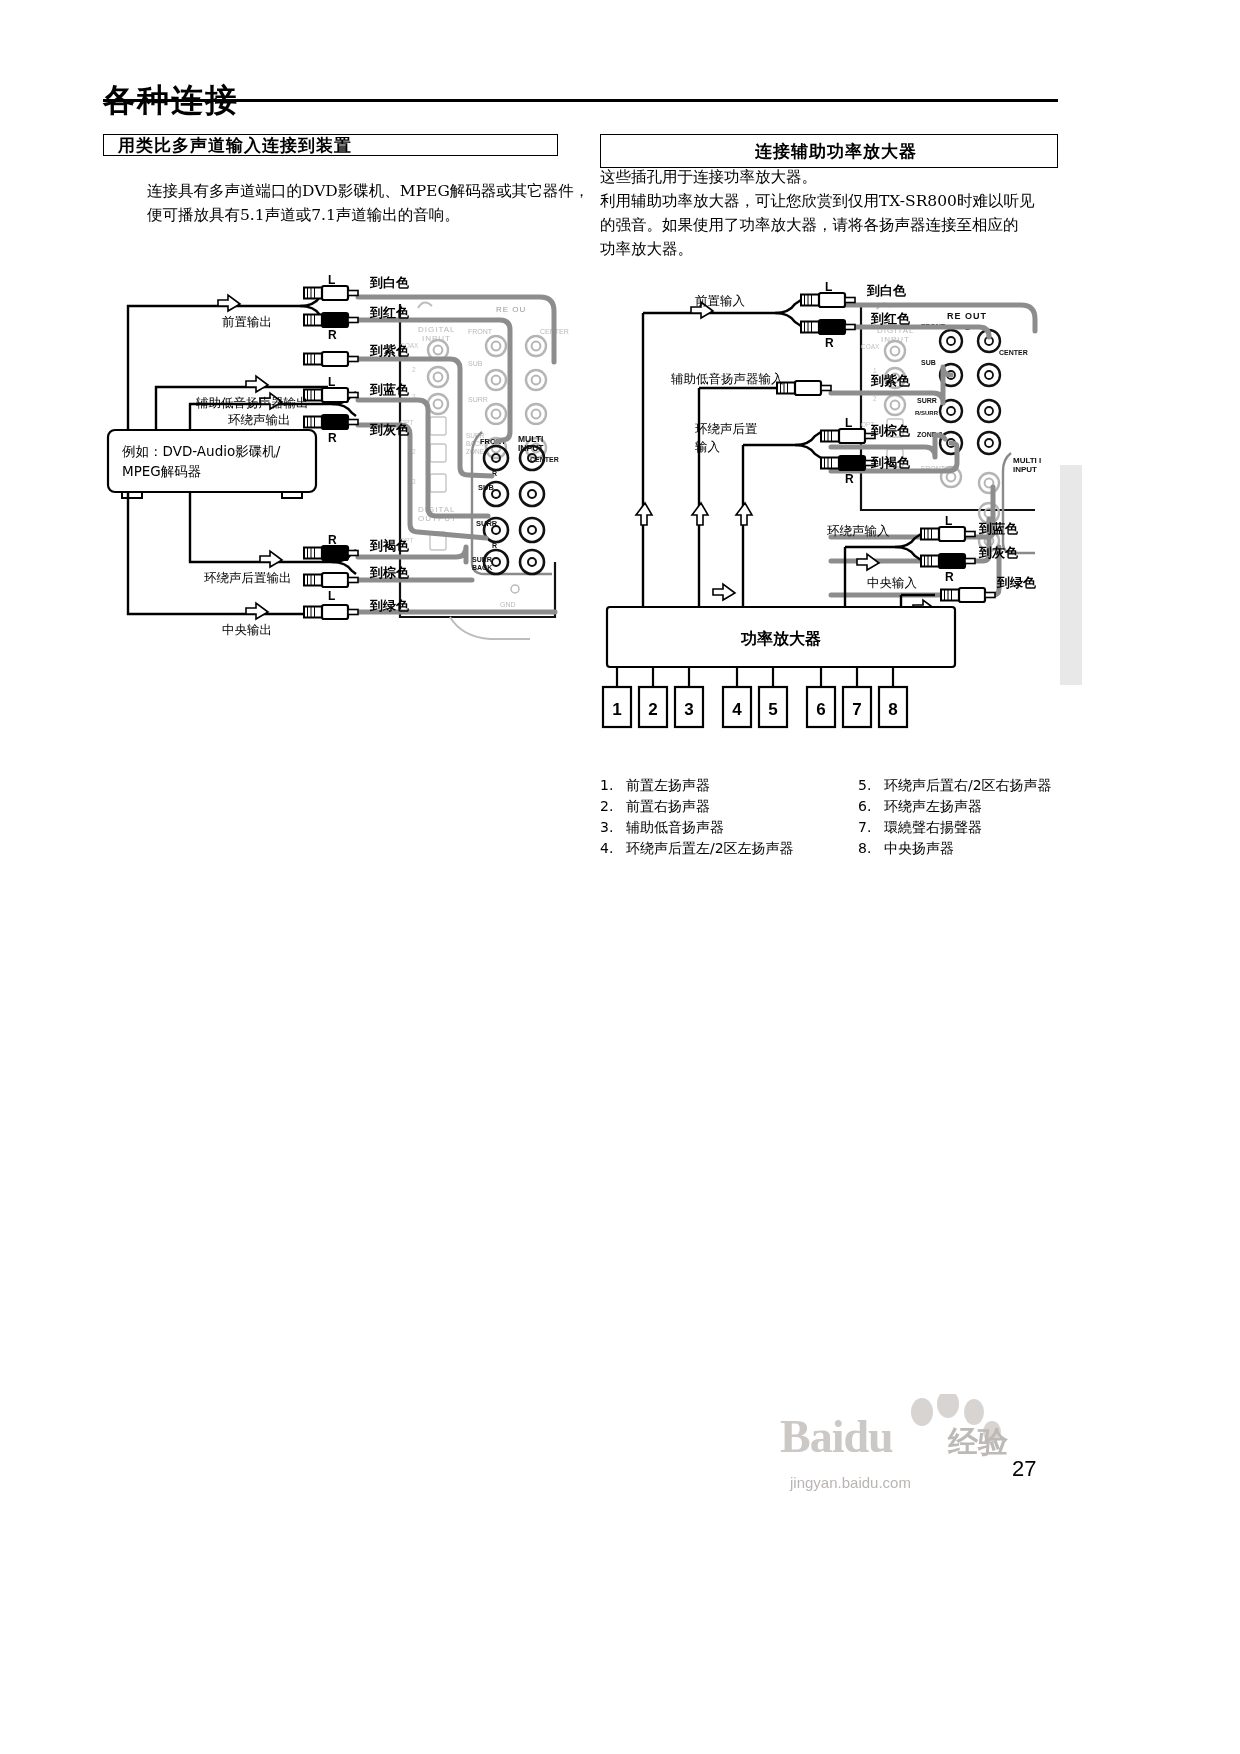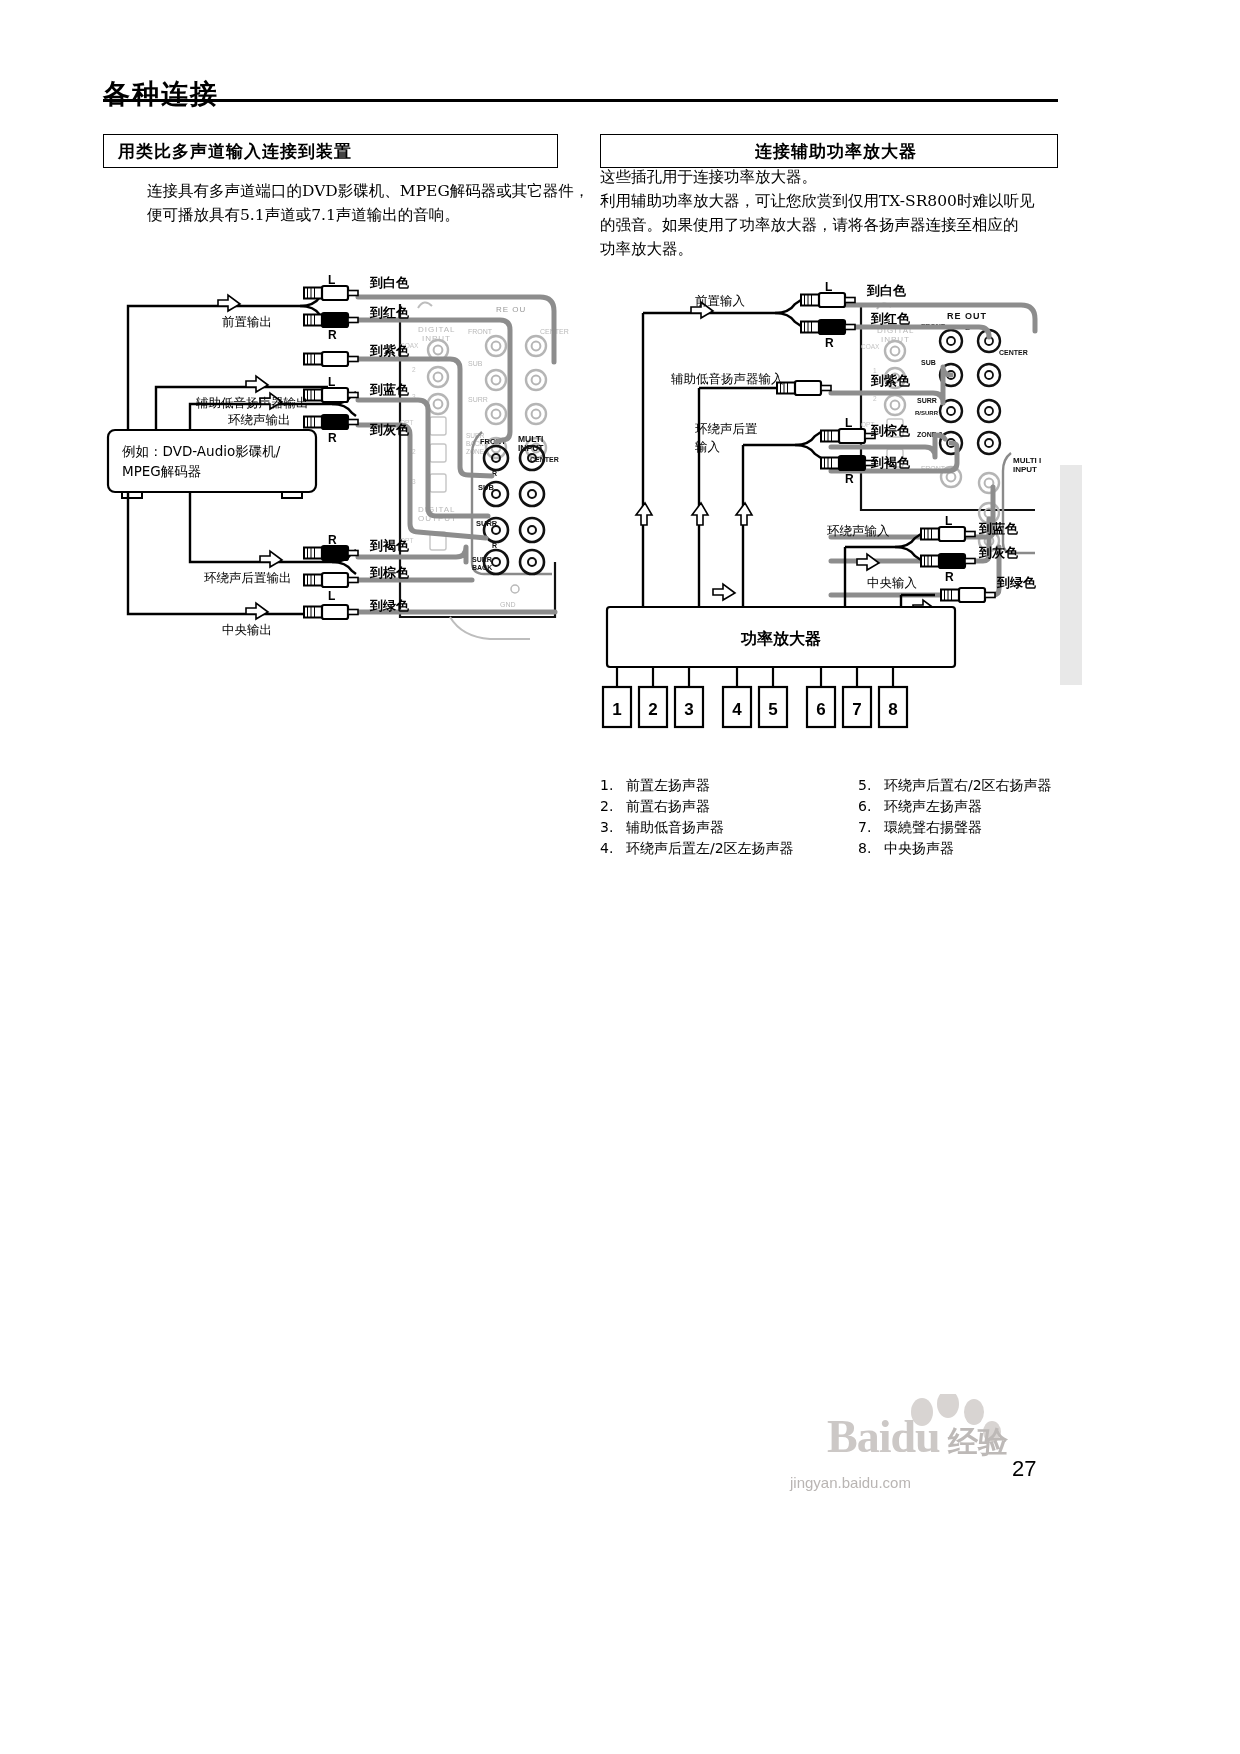--- a/index.html
+++ b/index.html
@@ -9,38 +9,38 @@
     font-family:"Liberation Sans", sans-serif;
     color:#000;
     position:relative;
     overflow:hidden;
   }
   .page { position:absolute; inset:0; }
 
   
   .page-title {
     position:absolute; left:103px; top:58px;
-    font-size:27px; font-weight:700; letter-spacing:2px;
+    font-size:32px; font-weight:700; letter-spacing:2px;
     font-family:Liberation Mono, monospace;
   }
   .title-rule {
     position:absolute; left:103px; top:99px; width:955px; height:3px;
     background:#000;
   }
 
   
   .sec-box {
     position:absolute; border:1.5px solid #000; box-sizing:border-box;
     display:flex; align-items:center;
   }
   .sec-box span {
     font-size:17px; font-weight:700; padding-left:14px; letter-spacing:1px;
     font-family:"DejaVu Sans","Liberation Sans",sans-serif;
   }
-  #sec-left  { left:103px; top:134px; width:455px; height:34px; }
+  #sec-left  { left:103px; top:134px; width:455px; height:22px; }
   #sec-right { left:600px; top:134px; width:458px; height:34px;justify-content:center; }
 
   .body-text {
     position:absolute; font-size:15.5px; line-height:24px;
     font-family:"DejaVu Serif","Liberation Serif",serif;
     white-space:pre-line;
   }
   #body-left  { left:103px; top:179px; width:460px;margin-left:44px; }
   #body-right { left:600px; top:165px; width:465px; }
 
@@ -69,21 +69,21 @@
   }
   .page-no {
     position:absolute; left:1012px; top:1456px;
     font-size:22px; font-family:Liberation Sans, sans-serif;text-align:center;
   }
   
   .wm { position:absolute; left:780px; top:1400px; width:270px; height:110px; }
   .wm-main {
     position:absolute; left:0; top:10px;
     font-size:46px; font-weight:700; color:#ccc8c6;
-    font-family:"Liberation Serif",serif; letter-spacing:-1px;margin-left:47px;
+    font-family:"Liberation Serif",serif; letter-spacing:-1px;
   }
   .wm-cn {
     position:absolute; left:168px; top:22px;
     font-size:30px; font-weight:700; color:#bdb9b7;
     font-family:"DejaVu Sans",sans-serif;
     text-align:center;
   }
   .wm-sub {
     position:absolute; left:10px; top:74px;
     font-size:15px; color:#b9b5b3; font-family:"Liberation Sans",sans-serif;

